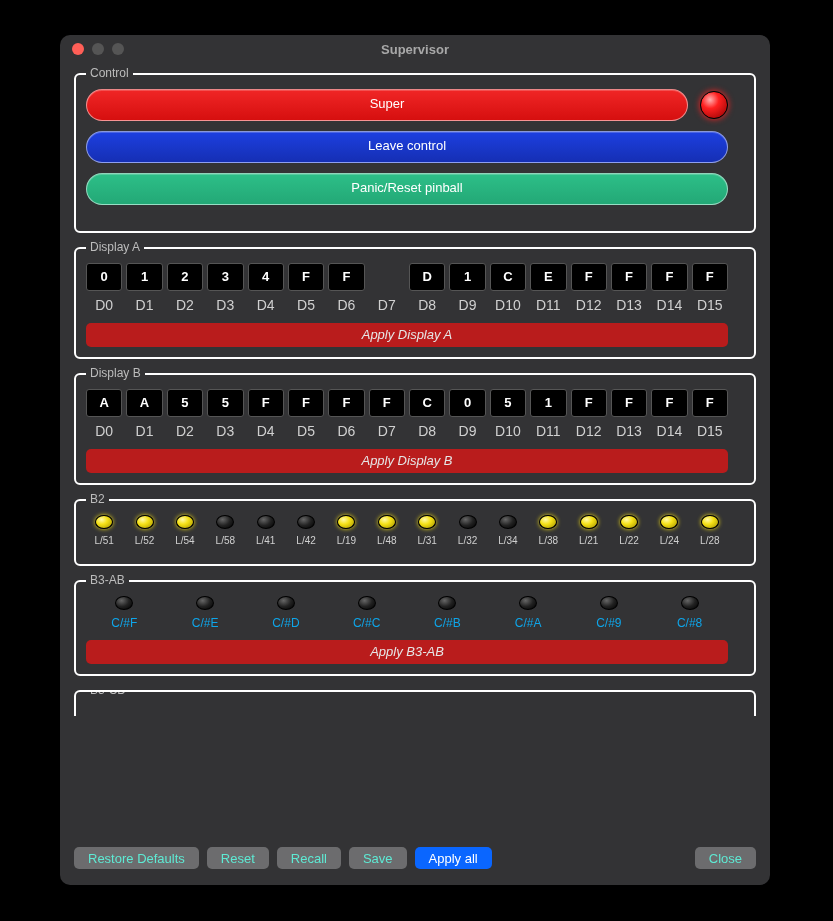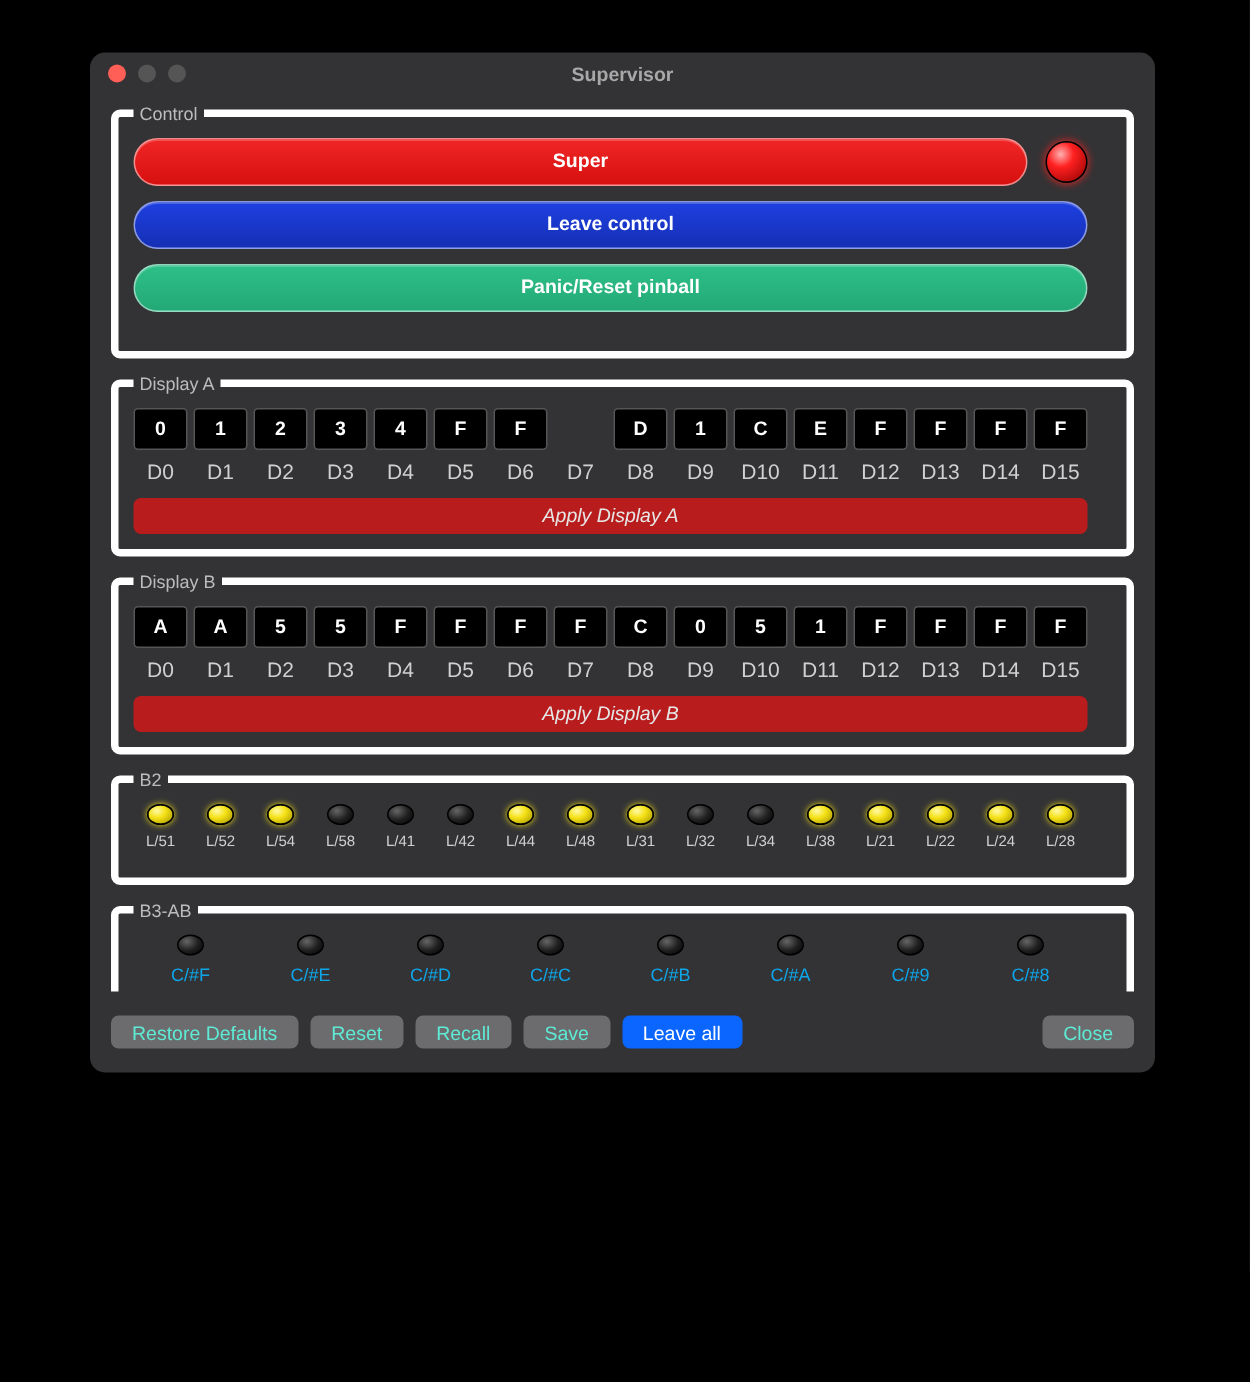--- a/index.html
+++ b/index.html
@@ -11,21 +11,21 @@
     font-family: -apple-system, "Helvetica Neue", Arial, sans-serif;
     color: #bfbfbf;
     font-size: 13px;
     -webkit-font-smoothing: antialiased;
   }
   .window {
     position: absolute;
     left: 60px;
     top: 35px;
     width: 710px;
-    height: 680px;
+    height: 850px;
     background: #333335;
     border-radius: 10px;
     box-shadow: 0 10px 30px rgba(0,0,0,0.6);
     display: flex;
     flex-direction: column;
     overflow: hidden;
   }
   .titlebar {
     height: 28px;
     display: flex;
@@ -53,21 +53,21 @@
     font-size: 13px;
     pointer-events: none;
   }
   .body {
     flex: 1 1 auto;
     overflow: hidden;
     padding: 10px 14px 0 14px;
     position: relative;
   }
   .group {
-    border: 5px solid #ffffff;
+    border: 2px solid #ffffff;
     border-radius: 6px;
     padding: 14px 26px 10px 10px;
     margin-bottom: 14px;
     position: relative;
   }
   .group > .legend {
     position: absolute;
     top: -9px;
     left: 10px;
     background: #333335;
@@ -82,21 +82,21 @@
     margin-bottom: 10px;
   }
   .control-row:last-child { margin-bottom: 16px; }
   .big-btn {
     flex: 1 1 auto;
     height: 30px;
     border-radius: 16px;
     border: 1px solid rgba(255,255,255,0.5);
     color: #fff;
     font-size: 13px;
-    font-weight: 700;
+    font-weight: 400;
     text-align: center;
     line-height: 28px;
     cursor: pointer;
     box-shadow: inset 0 1px 0 rgba(255,255,255,0.2);
   }
   .big-btn.red   { background: linear-gradient(#f02626,#d60f0f); }
   .big-btn.blue  { background: linear-gradient(#1d3fe0,#152fb4); }
   .big-btn.green { background: linear-gradient(#2dbf88,#23a876); }
   .status-led {
     width: 26px; height: 26px; border-radius: 50%;
@@ -351,21 +351,21 @@
           <div class="lamp on"></div>
           <div class="lamp on"></div>
         </div>
       <div class="lamp-label-row" id="b2-labels">
           <div>L/51</div>
           <div>L/52</div>
           <div>L/54</div>
           <div>L/58</div>
           <div>L/41</div>
           <div>L/42</div>
-          <div>L/44</div>
+          <div>L/19</div>
           <div>L/48</div>
           <div>L/31</div>
           <div>L/32</div>
           <div>L/34</div>
           <div>L/38</div>
           <div>L/21</div>
           <div>L/22</div>
           <div>L/24</div>
           <div>L/28</div>
         </div>
@@ -400,17 +400,17 @@
       <div class="legend">B3-CD</div>
     </div>
 
   </div>
 
   <div class="footer">
     <button class="btn">Restore Defaults</button>
     <button class="btn">Reset</button>
     <button class="btn">Recall</button>
     <button class="btn">Save</button>
-    <button class="btn primary">Leave all</button>
+    <button class="btn primary">Apply all</button>
     <div class="spacer"></div>
     <button class="btn">Close</button>
   </div>
 </div>
 
 </body></html>

